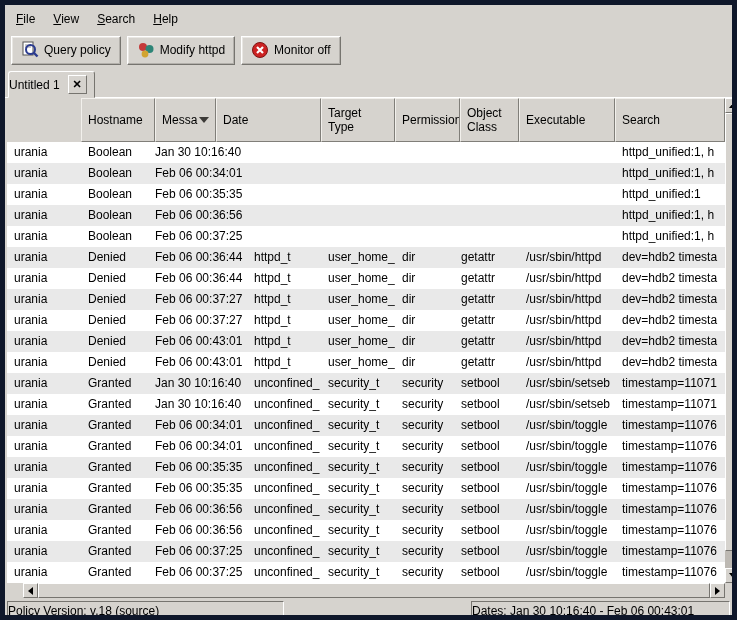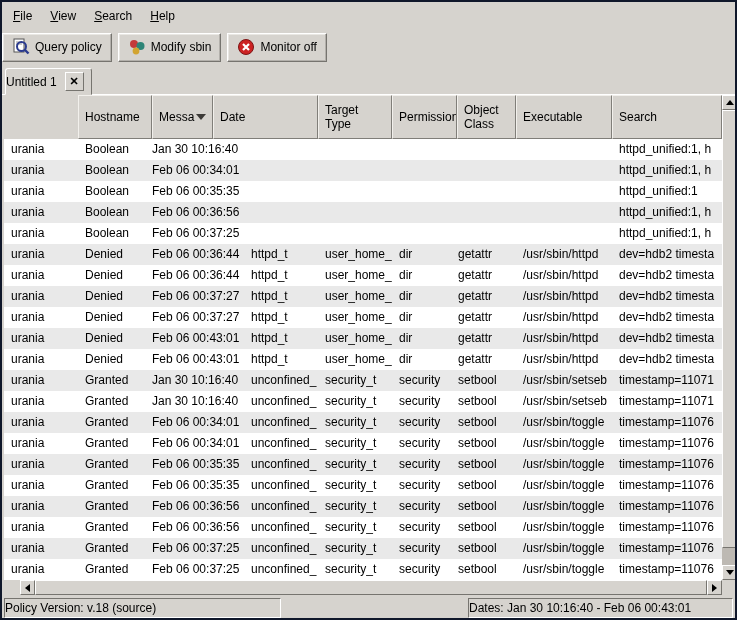--- a/index.html
+++ b/index.html
@@ -5,31 +5,31 @@
   * { box-sizing: border-box; margin: 0; padding: 0; }
   html, body { width: 737px; height: 620px; }
   body {
     font-family: "Liberation Sans", sans-serif;
     font-size: 12px;
     color: #000;
     background: #d6d3ce;
   }
   .window {
     width: 737px; height: 620px;
-    border: 2px solid #0f172a;
+    border: 5px solid #0f172a;
     background: #d6d3ce;
     display: flex; flex-direction: column;
     overflow: hidden;
   }
   
   .menubar { height: 27px; display: flex; align-items: center; padding-left: 2px; flex: none; }
   .menu-item { display: inline-block; padding: 5px 9px; cursor: default; }
   .menu-item::first-letter { text-decoration: underline; }
   
-  .toolbar { height: 36px; display: flex; align-items: center; gap: 6px; padding: 0 0; flex: none; }
+  .toolbar { height: 36px; display: flex; align-items: center; gap: 6px; padding: 0 6px; flex: none; }
   .tb-btn {
     display: flex; align-items: center; gap: 5px;
     height: 29px; padding: 0 9px;
     background: #d6d3ce;
     border: 1px solid; border-color: #ffffff #76746f #76746f #ffffff;
     box-shadow: inset -1px -1px 0 #b3b0ab, inset 1px 1px 0 #e9e7e3;
     font-family: inherit; font-size: 12px; cursor: default;
   }
   .tb-icon { width: 18px; height: 18px; display: inline-flex; align-items: center; justify-content: center; }
   
@@ -135,21 +135,21 @@
       <span>Query policy</span>
     </button>
     <button class="tb-btn">
       <span class="tb-icon">
         <svg width="18" height="18" viewBox="0 0 18 18">
           <circle cx="6" cy="6" r="4" fill="#c43a3a"></circle>
           <circle cx="12.5" cy="8" r="4" fill="#2e8577"></circle>
           <circle cx="8" cy="13" r="3.4" fill="#d2a430"></circle>
         </svg>
       </span>
-      <span>Modify sbin</span>
+      <span>Modify httpd</span>
     </button>
     <button class="tb-btn">
       <span class="tb-icon">
         <svg width="18" height="18" viewBox="0 0 18 18">
           <circle cx="9" cy="9" r="7.5" fill="#cc2222" stroke="#7d1414"></circle>
           <path d="M6 6 L12 12 M12 6 L6 12" stroke="#ffffff" stroke-width="2.2"></path>
         </svg>
       </span>
       <span>Monitor off</span>
     </button>

